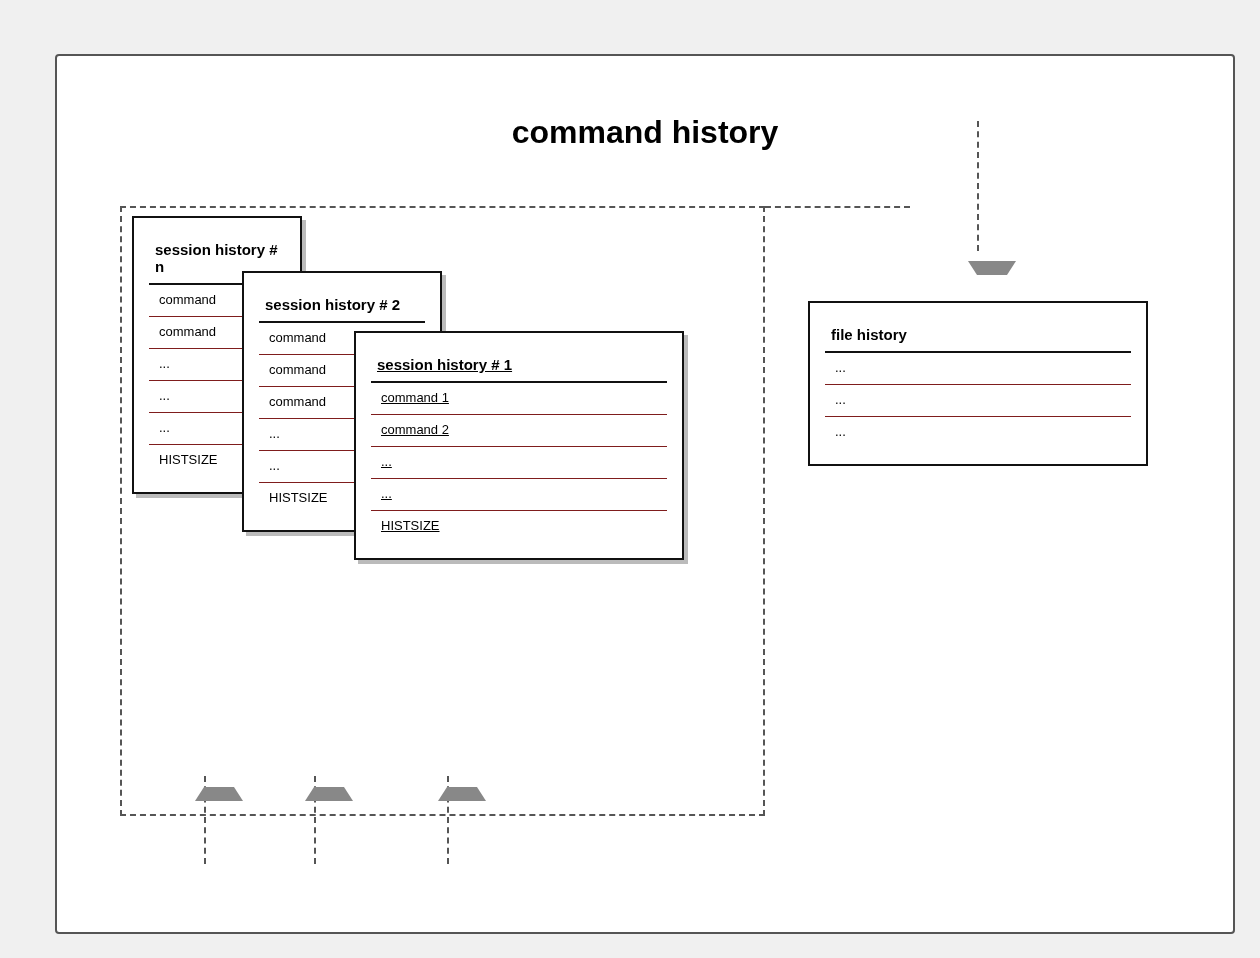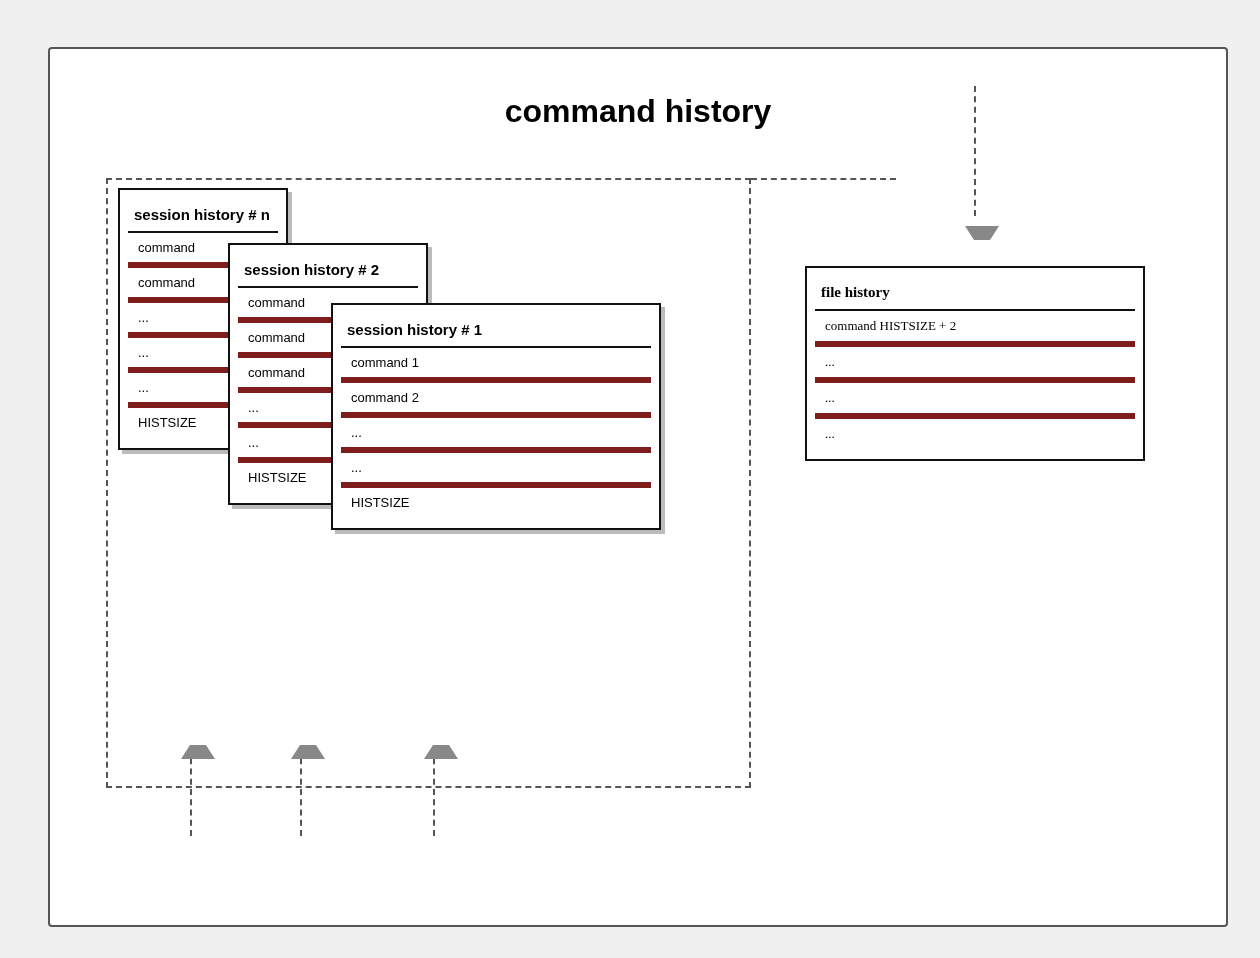--- a/index.html
+++ b/index.html
@@ -1,15 +1,15 @@
 <!DOCTYPE html>
 <html><head>
   <meta charset="utf-8">
   <style>
-    * { box-sizing: border-box; margin: 0; padding: 8px; }
+    * { box-sizing: border-box; margin: 0; padding: 15px; }
 
     body {
       width: 1260px;
       height: 958px;
       background: #f0f0f0;
       font-family: Arial, sans-serif;
       display: flex;
       align-items: center;
       justify-content: center;
     }
@@ -61,52 +61,52 @@
     }
 
     .session-table-2 {
       left: 110px;
       top: 55px;
       width: 200px;
       z-index: 2;
     }
 
     .session-table-1 {
-      left: 213px;
+      left: 222px;
       top: 115px;
       width: 330px;
       z-index: 3;
+      text-decoration: underline;
     }
 
     .table-header {
       font-weight: bold;
       font-size: 15px;
       padding: 8px 6px;
       border-bottom: 2px solid #111;
       background: #fff;
     }
 
     .table-cell {
       font-size: 13px;
       padding: 7px 10px;
-      border-bottom: 6px solid #7f1d1d;
+      border-bottom: 1px solid #7f1d1d;
       min-height: 32px;
       background: #fff;
     }
 
     .table-cell:last-child {
       border-bottom: none;
     }
 
     
     .file-table-wrapper {
       position: absolute;
-      right: 65px;
+      right: 55px;
       top: 40px;
-      font-family: Liberation Serif, serif;
     }
 
     .file-table {
       border: 2.5px solid #111;
       width: 340px;
       background: #fff;
     }
 
     
     .dashed-box {
@@ -203,21 +203,20 @@
 
     <div class="file-table-wrapper">
 
       <div style="position: relative; text-align: center; height: 50px;">
         <div class="arrow-line" style="left: 169px; top: -130px; height: 130px; position: absolute;"></div>
         <div class="arrow-down-head" style="left: 160px; top: 10px; position: absolute;"></div>
       </div>
 
       <div class="file-table">
         <div class="table-header">file history</div>
-        <div class="table-cell">command HISTSIZE + 2</div>
         <div class="table-cell">...</div>
         <div class="table-cell">...</div>
         <div class="table-cell">...</div>
       </div>
     </div>
 
     <div style="
       position: absolute;
       top: 10px;
       left: 693px;

